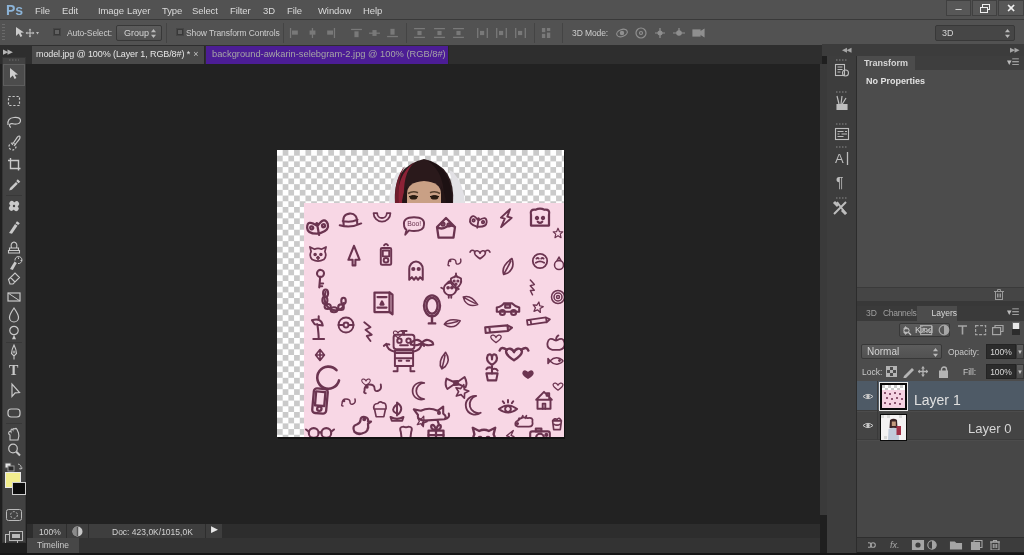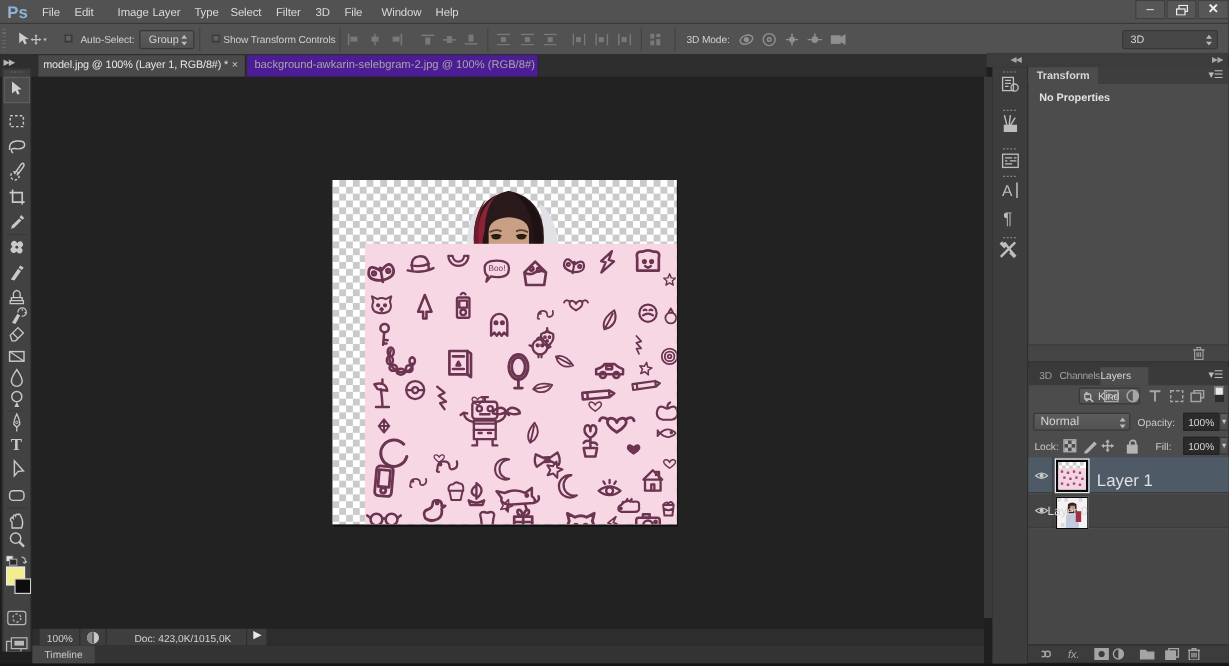--- a/index.html
+++ b/index.html
@@ -590,21 +590,21 @@
       <rect x="1.5" y="2.5" width="7" height="8"></rect>
       <path d="M0 2.5 h10 M3.5 2 v-1.5 h3 v1.5 M3.5 4.5 v4 M5 4.5 v4 M6.5 4.5 v4"></path>
     </g>
   </svg>
 <div class="abs" id="lgap"></div>
 
 <div class="abs" id="lpanel"></div>
 <div class="abs" style="left:857px;top:306px;width:167px;height:15px;background:#3a3a3a"></div>
 <span class="abs ltab" style="left:866px">3D</span>
 <span class="abs ltab" style="left:883px;letter-spacing:-0.3px">Channels</span>
-<div class="abs ltab" style="left:917px;top:306px;width:40px;background:#4c4c4c;color:#d8d8d8;text-align:left">Layers</div>
+<div class="abs ltab" style="left:917px;top:306px;width:40px;background:#4c4c4c;color:#d8d8d8;text-align:right">Layers</div>
 <span class="abs" style="left:1007px;top:307px;color:#bbb;font-size:9px">▾☰</span>
 
 <div class="abs dd" style="left:899px;top:323px;width:51px;height:14px;font-size:9px;line-height:13px"><svg width="9" height="9" style="margin:2px 0 0 3px;vertical-align:-1px">
       <circle cx="3.5" cy="3.5" r="2.6" fill="none" stroke="#c9c9c9"></circle>
       <path d="M5.5 5.5 L8 8" stroke="#c9c9c9" stroke-width="1.3"></path>
     </svg><span style="margin-left:3px;vertical-align:2px">Kind</span></div>
 <svg class="abs" style="left:903px;top:326px" width="5" height="9" viewBox="0 0 5 9">
     <path d="M2.5 0 L5 3.2 H0Z" fill="#b9b9b9"></path>
     <path d="M2.5 9 L5 5.8 H0Z" fill="#b9b9b9"></path>
   </svg>
@@ -712,21 +712,21 @@
       <rect x="6" y="0" width="3" height="3"></rect>
       <rect x="18" y="0" width="3" height="3"></rect>
       <rect x="3" y="21" width="3" height="3"></rect>
       <rect x="15" y="21" width="3" height="3"></rect>
     </g>
     <path d="M9 5 Q12.5 2.5 16 5 L16.5 13 H8.5Z" fill="#3a2326"></path>
     <rect x="10.8" y="6.5" width="4" height="4.5" fill="#c49a7e"></rect>
     <path d="M7.5 14 Q12.5 11.5 17.5 14 L18 25 H7Z" fill="#c2cbdb"></path>
     <rect x="15.5" y="11" width="4.5" height="9" fill="#a03046"></rect>
   </svg>
-<span class="abs" style="left:873px;top:421px;color:#d6d6d6;font-size:10px">Layer 0</span>
+<span class="abs" style="left:968px;top:421px;color:#d6d6d6;font-size:13px">Layer 0</span>
 
 <div class="abs" style="left:857px;top:441px;width:167px;height:96px;background:#474747"></div>
 
 <div class="abs" style="left:857px;top:537px;width:167px;height:15px;background:#3c3c3c;border-top:1px solid #2e2e2e"></div>
 <svg class="abs" style="left:868px;top:540px;opacity:.8" width="140" height="10" viewBox="0 0 140 10">
     <g fill="none" stroke="#c0c0c0" stroke-width="1.1">
       <g transform="translate(3,5)">
         <circle cx="-2" cy="0" r="2.3"></circle>
         <circle cx="2" cy="0" r="2.3"></circle>
       </g>

